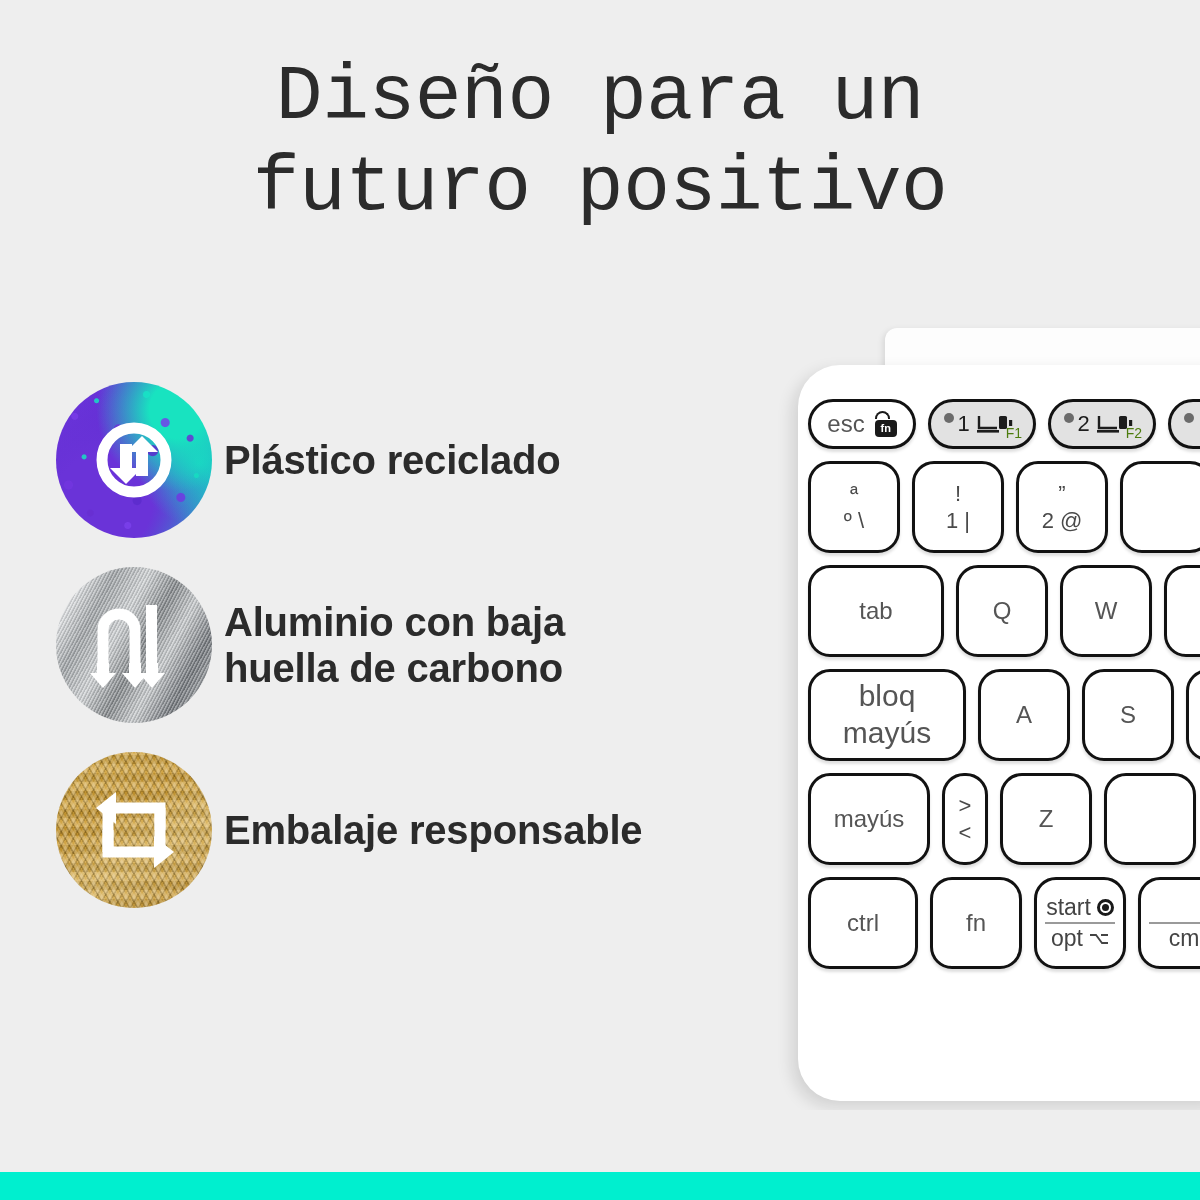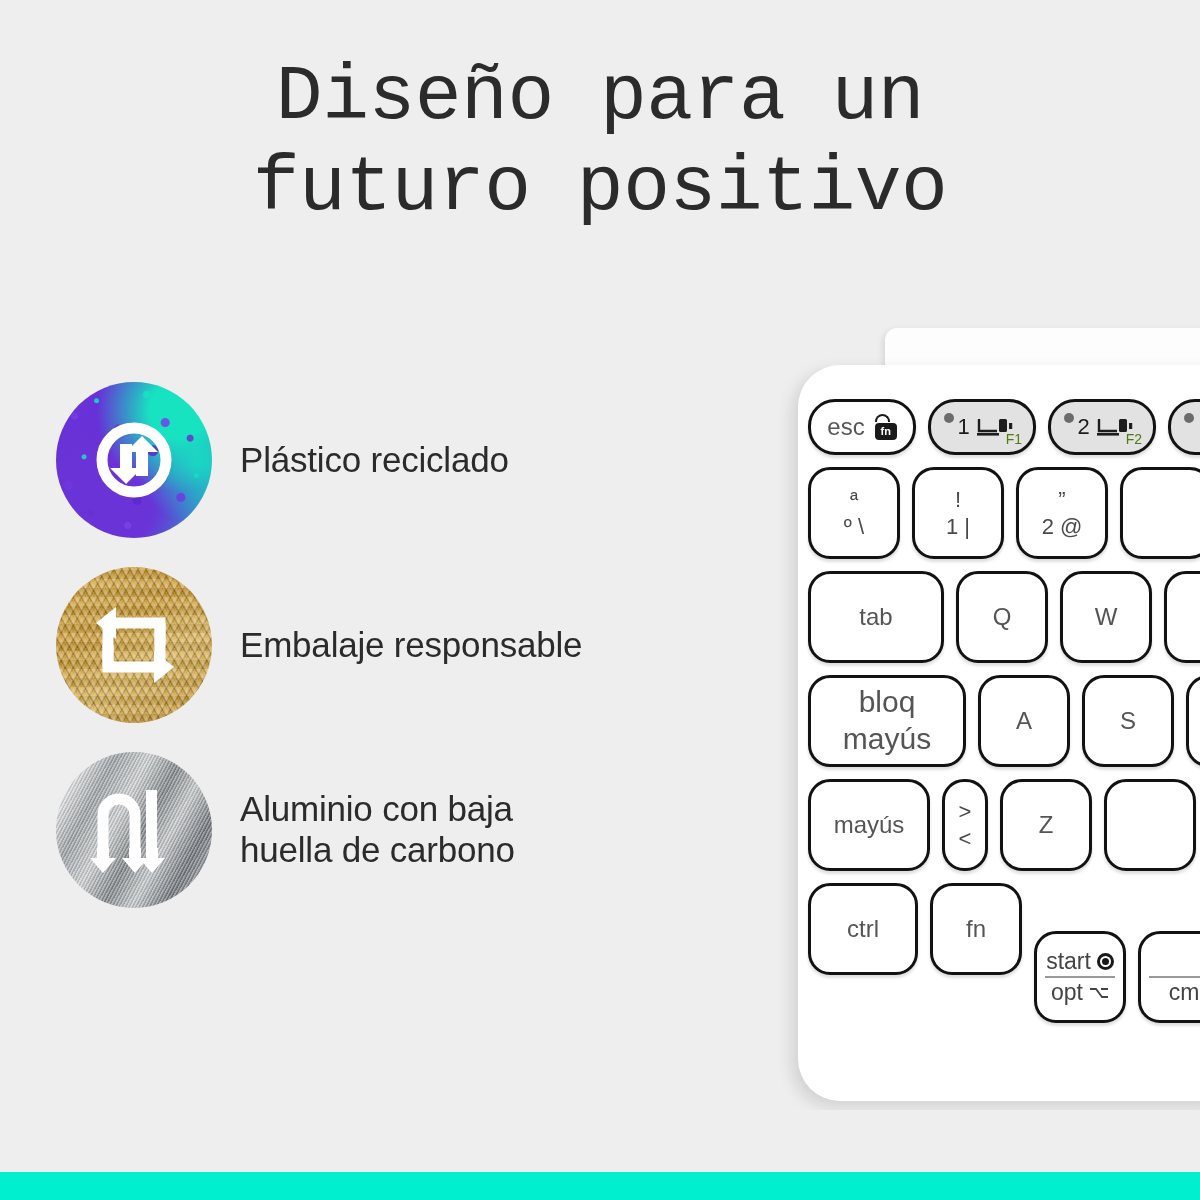--- a/index.html
+++ b/index.html
@@ -119,25 +119,25 @@
         rgba(0,0,0,0.14) 0px, rgba(0,0,0,0.14) 1px,
         rgba(255,255,255,0.16) 2px, rgba(255,255,255,0.16) 4px,
         rgba(0,0,0,0.0) 5px, rgba(0,0,0,0.0) 7px),
       repeating-linear-gradient(0deg,
         rgba(0,0,0,0.07) 0px, rgba(0,0,0,0.07) 9px,
         rgba(255,255,255,0.10) 9px, rgba(255,255,255,0.10) 18px),
       linear-gradient(150deg, #d4a843 0%, #c9982f 38%, #d8b054 62%, #bd8c27 100%);
   }
 
   .feature-label {
-    margin-left: 28px;
+    margin-left: 12px;
     color: #2b2b2b;
-    font-size: 35px;
+    font-size: 40px;
     line-height: 1.16;
-    font-weight: 400;
+    font-weight: 700;
     letter-spacing: -0.2px;
     white-space: pre-line;
   }
 
   
   .keyboard-scene {
     position: absolute;
     left: 760px;
     top: 320px;
     width: 440px;
@@ -189,21 +189,21 @@
     box-shadow: 0 3px 3px rgba(0,0,0,0.13);
     color: #555555;
     display: flex;
     align-items: center;
     justify-content: center;
     font-size: 24px;
     font-weight: 400;
     overflow: hidden;
   }
 
-  .key.pill   { border-radius: 27px; height: 56px; }
+  .key.pill   { border-radius: 27px; height: 50px; }
   .key.fkey   { background: #e2e2e2; }
   .key.square { height: 92px; border-radius: 22px; }
 
   .key-w-esc   { width: 108px; }
   .key-w-f     { width: 108px; }
   .key-w-std   { width: 92px; }
   .key-w-tab   { width: 136px; }
   .key-w-bloq  { width: 158px; }
   .key-w-mayus { width: 122px; }
   .key-w-ctrl  { width: 110px; }
@@ -283,21 +283,20 @@
     font-size: 14px;
     color: #4d7c0f;
   }
   .device-icon { display: block; }
 
   .split-key {
     flex-direction: column;
     justify-content: center;
     gap: 0;
     padding: 12px 8px;
-    margin-top: 48px;
   }
   .split-top, .split-bottom {
     display: flex;
     align-items: center;
     justify-content: center;
     gap: 6px;
     height: 42px;
     font-size: 23px;
     color: #444;
     width: 100%;
@@ -356,51 +355,51 @@
           <path d="M78 110 A32 32 0 1 0 78 46"></path>
         </g>
         <path d="M64 62 L64 86 L54 86 L70 102 L86 86 L76 86 L76 62 Z" fill="#ffffff"></path>
         <path d="M92 94 L92 70 L102 70 L86 54 L70 70 L80 70 L80 94 Z" fill="#ffffff"></path>
       </svg>
     </div>
     <div class="feature-label">Plástico reciclado</div>
   </div>
 
   <div class="feature-row">
-    <div class="feature-icon icon-packaging">
-      <svg viewBox="0 0 156 156" xmlns="http://www.w3.org/2000/svg" aria-hidden="true">
-
-        <path d="M56 56 L104 56 L104 78" fill="none" stroke="#ffffff" stroke-width="11" stroke-linecap="butt"></path>
-        <path d="M100 100 L52 100 L52 78" fill="none" stroke="#ffffff" stroke-width="11" stroke-linecap="butt"></path>
-        <path d="M52 56 L52 100" fill="none" stroke="#ffffff" stroke-width="11"></path>
-        <path d="M104 56 L104 100" fill="none" stroke="#ffffff" stroke-width="11"></path>
-
-        <path d="M60 40 L60 72 L40 56 Z" fill="#ffffff"></path>
-
-        <path d="M98 84 L98 116 L118 100 Z" fill="#ffffff"></path>
-      </svg>
-    </div>
-    <div class="feature-label">Embalaje responsable</div>
-  </div>
-
-  <div class="feature-row">
     <div class="feature-icon icon-aluminium">
       <svg viewBox="0 0 156 156" xmlns="http://www.w3.org/2000/svg" aria-hidden="true">
 
         <path d="M47 112 L47 63 A16 16 0 0 1 79 63 L79 112" fill="none" stroke="#ffffff" stroke-width="11"></path>
 
         <rect x="90" y="38" width="11" height="74" fill="#ffffff"></rect>
 
         <path d="M41 96 L53 96 L53 106 L60 106 L47 121 L34 106 L41 106 Z" fill="#ffffff"></path>
         <path d="M73 96 L85 96 L85 106 L92 106 L79 121 L66 106 L73 106 Z" fill="#ffffff"></path>
         <path d="M90 96 L102 96 L102 106 L109 106 L96 121 L83 106 L90 106 Z" fill="#ffffff"></path>
       </svg>
     </div>
     <div class="feature-label">Aluminio con baja
 huella de carbono</div>
+  </div>
+
+  <div class="feature-row">
+    <div class="feature-icon icon-packaging">
+      <svg viewBox="0 0 156 156" xmlns="http://www.w3.org/2000/svg" aria-hidden="true">
+
+        <path d="M56 56 L104 56 L104 78" fill="none" stroke="#ffffff" stroke-width="11" stroke-linecap="butt"></path>
+        <path d="M100 100 L52 100 L52 78" fill="none" stroke="#ffffff" stroke-width="11" stroke-linecap="butt"></path>
+        <path d="M52 56 L52 100" fill="none" stroke="#ffffff" stroke-width="11"></path>
+        <path d="M104 56 L104 100" fill="none" stroke="#ffffff" stroke-width="11"></path>
+
+        <path d="M60 40 L60 72 L40 56 Z" fill="#ffffff"></path>
+
+        <path d="M98 84 L98 116 L118 100 Z" fill="#ffffff"></path>
+      </svg>
+    </div>
+    <div class="feature-label">Embalaje responsable</div>
   </div>
 
 </div>
 
 <div class="keyboard-scene">
   <div class="kb-clip">
 
     <div class="kb-back-panel"></div>
 
     <div class="kb-body">

